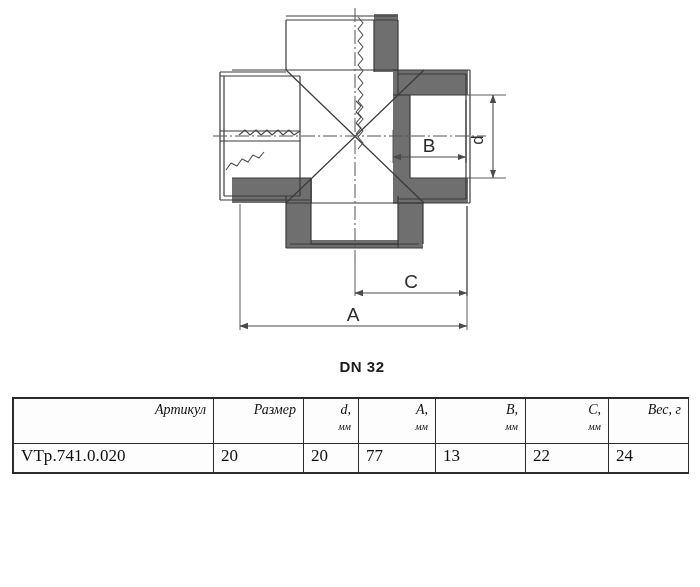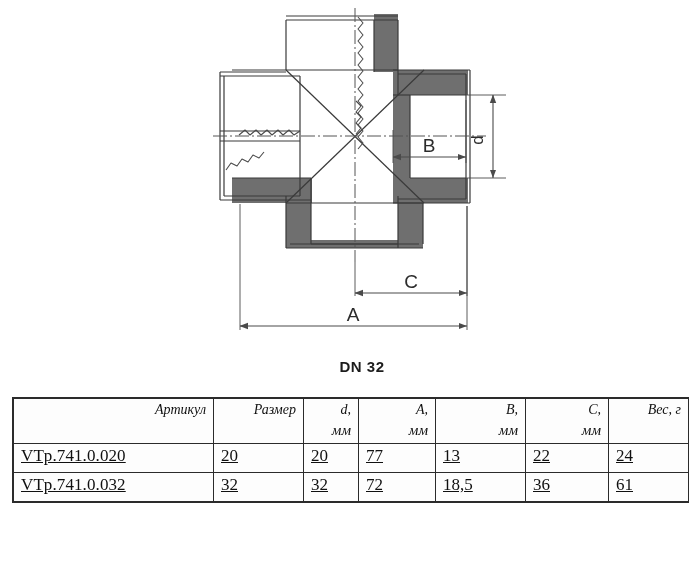--- a/index.html
+++ b/index.html
@@ -65,29 +65,28 @@
   table.spec-table thead th {
     font-style: italic;
     font-weight: normal;
     font-size: 14px;
     text-align: right;
     height: 40px;
     line-height: 1.35;
   }
   table.spec-table thead th .unit {
     display: block;
-    font-size: 15px;
+    font-size: 10px;
     font-style: italic;
   }
   table.spec-table tbody td {
     font-size: 17px;
     height: 24px;
     line-height: 1.15;
     white-space: nowrap;
-    text-decoration: underline;
   }
   table.spec-table tbody td.article {
     letter-spacing: 0.1px;
   }
   
   #spec-table-wrap {
     box-shadow: 0 0 0 1px #2b2b2b;
   }
 </style>
 </head>
@@ -284,24 +283,15 @@
     <tbody>
       <tr>
         <td class="article">VTp.741.0.020</td>
         <td>20</td>
         <td>20</td>
         <td>77</td>
         <td>13</td>
         <td>22</td>
         <td>24</td>
       </tr>
-      <tr>
-        <td class="article">VTp.741.0.032</td>
-        <td>32</td>
-        <td>32</td>
-        <td>72</td>
-        <td>18,5</td>
-        <td>36</td>
-        <td>61</td>
-      </tr>
     </tbody>
   </table>
 </div>
 
 </body></html>

